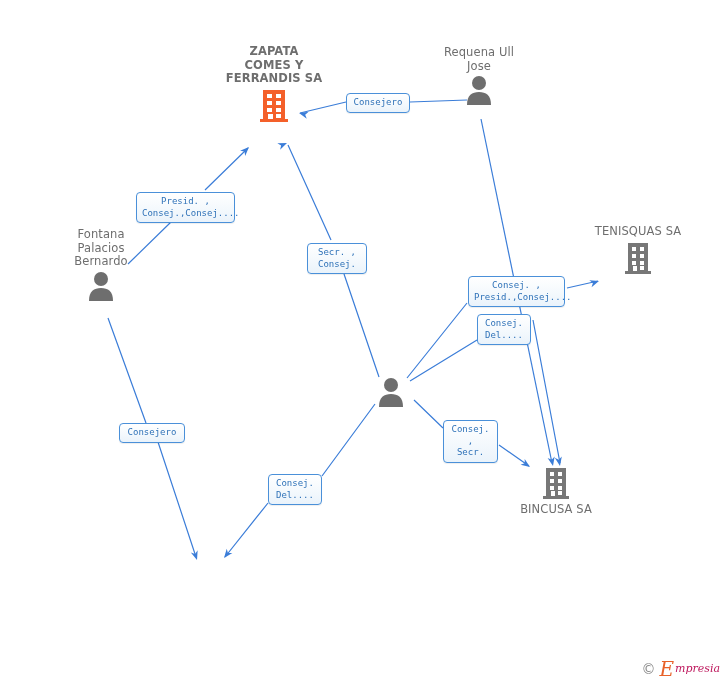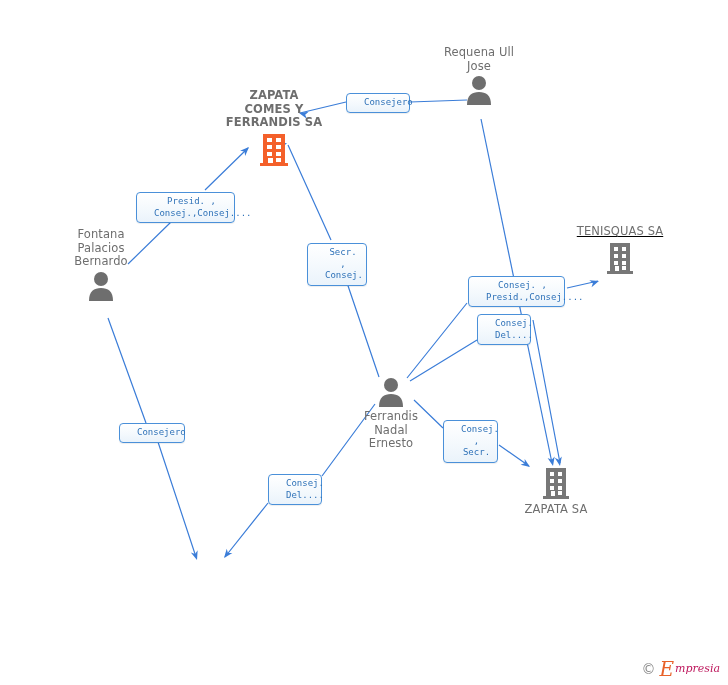--- a/index.html
+++ b/index.html
@@ -37,21 +37,20 @@
   }
   .node-label {
     font-size: 11.5px;
     line-height: 13.5px;
     color: #6e6e6e;
     letter-spacing: 0.1px;
     white-space: pre-line;
   }
   .node-label.company {
     font-weight: bold;
-    margin-top: 44px;
   }
   .node-glyph {
     display: block;
     margin: 0 auto;
     line-height: 0;
   }
   .node.below .node-glyph { margin-bottom: 3px; }
   .node.above .node-glyph { margin-top: 2px; }
 
   
@@ -59,21 +58,21 @@
     position: absolute;
     box-sizing: border-box;
     border: 1px solid #4a90d9;
     border-radius: 4px;
     background: linear-gradient(to bottom, #ffffff 0%, #f4f9fd 55%, #eaf3fb 100%);
     color: #2f72b8;
     font-family: "DejaVu Sans Mono", monospace;
     font-size: 9px;
     line-height: 11.5px;
     text-align: center;
-    padding: 3px 5px 3px 17px;
+    padding: 3px 5px 3px 5px;
     white-space: pre-line;
     cursor: pointer;
     box-shadow: 0 1px 1px rgba(0,0,0,0.07);
   }
 
   
   #watermark {
     position: absolute;
     right: 8px;
     bottom: 6px;
@@ -173,26 +172,23 @@
     </span>
   </div>
 
   <div class="node below" style="left:391px; top:377px;">
     <span class="node-glyph">
       <svg width="28" height="30" viewBox="0 0 28 30" xmlns="http://www.w3.org/2000/svg">
         <circle cx="14" cy="8" r="7" fill="#6e6e6e"></circle>
         <path d="M2 30 C2 20 7 17 14 17 C21 17 26 20 26 30 Z" fill="#6e6e6e"></path>
       </svg>
     </span>
-    <div class="node-label">Ferrandis
-Nadal
-Ernesto</div>
-  </div>
-
-  <div class="node above" style="left:620px; top:225px;text-decoration:underline;">
+  </div>
+
+  <div class="node above" style="left:638px; top:225px;">
     <div class="node-label">TENISQUAS SA</div>
     <span class="node-glyph">
       <svg width="30" height="34" viewBox="0 0 30 34" xmlns="http://www.w3.org/2000/svg">
         <rect x="5" y="2" width="20" height="28" fill="#777777"></rect>
         <rect x="2" y="30" width="26" height="3" fill="#777777"></rect>
         <g fill="#ffffff">
           <rect x="9" y="6" width="4" height="4"></rect>
           <rect x="17" y="6" width="4" height="4"></rect>
           <rect x="9" y="13" width="4" height="4"></rect>
           <rect x="17" y="13" width="4" height="4"></rect>
@@ -215,21 +211,21 @@
           <rect x="17" y="6" width="4" height="4"></rect>
           <rect x="9" y="13" width="4" height="4"></rect>
           <rect x="17" y="13" width="4" height="4"></rect>
           <rect x="9" y="20" width="4" height="4"></rect>
           <rect x="17" y="20" width="4" height="4"></rect>
           <rect x="10" y="25" width="4" height="5"></rect>
           <rect x="17" y="25" width="4" height="4"></rect>
         </g>
       </svg>
     </span>
-    <div class="node-label">ZAPATA SA</div>
+    <div class="node-label">BINCUSA SA</div>
   </div>
 
 
   <div class="chip" style="left:346px; top:93px; width:64px;">Consejero</div>
 
   <div class="chip" style="left:136px; top:192px; width:99px;">Presid. ,
 Consej.,Consej....</div>
 
   <div class="chip" style="left:307px; top:243px; width:60px;">Secr. ,
 Consej.</div>

